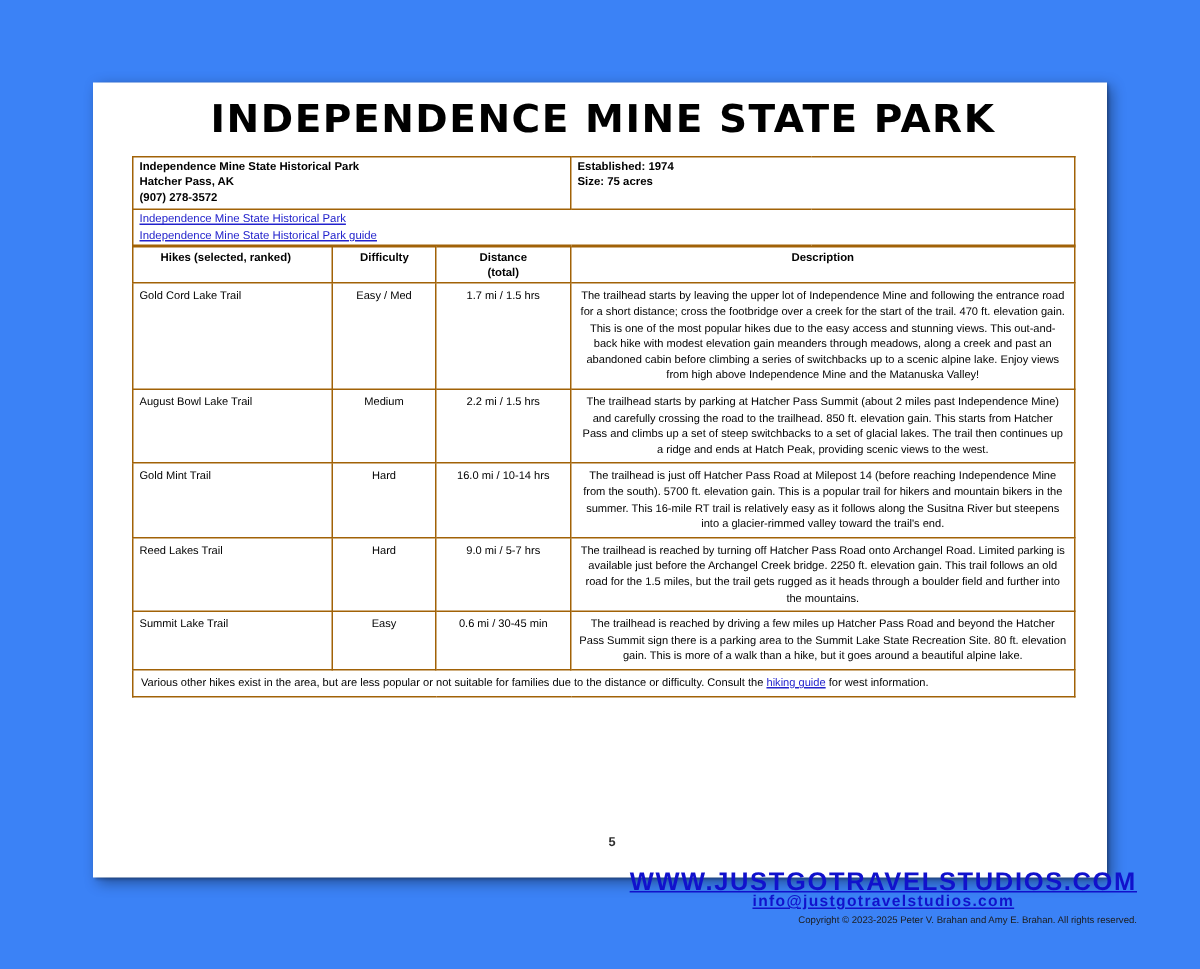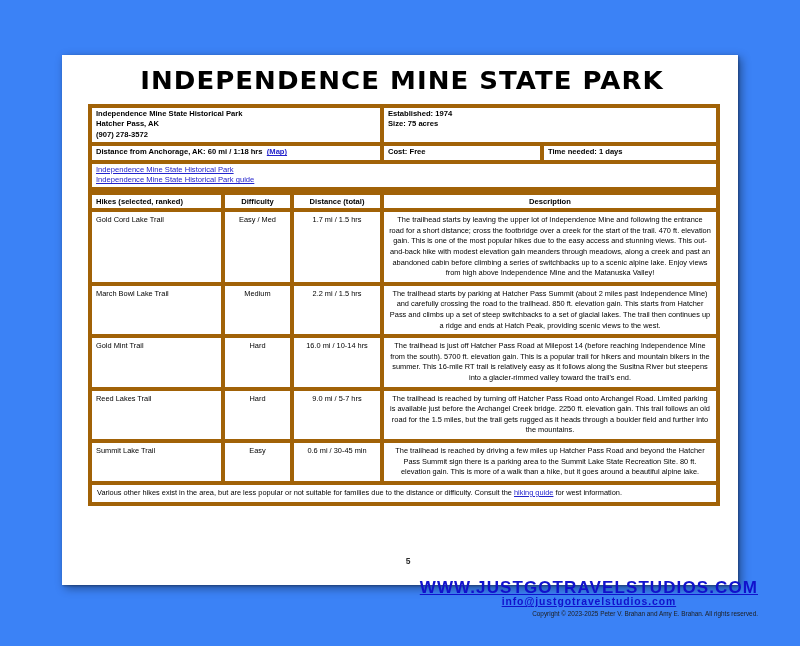--- a/index.html
+++ b/index.html
@@ -55,21 +55,21 @@
     transform: scaleX(1.02);
   }
 
   
   table {
     border-collapse: collapse;
     width: 628px;
     table-layout: fixed;
   }
   table td, table th {
-    border: 4px solid #a16207;
+    border: 1px solid #a16207;
     padding: 1px 4px 2px 4px;
     vertical-align: top;
     font-size: 7.4px;
     line-height: 9.6px;
     color: #000000;
     font-family: "Liberation Sans", sans-serif;
     text-align: left;
     margin-top: 12px;
   }
   .info-table td {
@@ -95,21 +95,21 @@
     font-size: 7.6px;
     line-height: 10.5px;
     cursor: pointer;
   }
 
   
   .hikes-table th {
     font-weight: bold;
     text-align: center;
     font-size: 7.6px;
-    padding: 2px 4px;
+    padding: 2px 18px;
     background: #ffffff;
   }
   .hikes-table th.col-name {
     text-align: left;
   }
   .hikes-table td.c-name {
     text-align: left;
     padding-top: 3px;
   }
   .hikes-table td.c-diff,
@@ -279,28 +279,20 @@
             <td rowspan="1">
               <div>Independence Mine State Historical Park</div>
               <div>Hatcher Pass, AK</div>
               <div>(907) 278-3572</div>
             </td>
             <td colspan="2">
               <div>Established: 1974</div>
               <div>Size: 75 acres</div>
             </td>
           </tr>
-          <tr>
-            <td>
-              <span>Distance from Anchorage, AK: 60 mi / 1:18 hrs</span>
-              <span>&nbsp;</span><span class="link">(Map)</span>
-            </td>
-            <td>Cost: Free</td>
-            <td>Time needed: 1 days</td>
-          </tr>
           <tr class="link-row">
             <td colspan="3">
               <span class="link-line">Independence Mine State Historical Park</span>
               <span class="link-line">Independence Mine State Historical Park guide</span>
             </td>
           </tr>
         </tbody>
       </table>
 
       <table class="hikes-table">
@@ -319,21 +311,21 @@
           </tr>
         </thead>
         <tbody>
           <tr>
             <td class="c-name">Gold Cord Lake Trail</td>
             <td class="c-diff">Easy / Med</td>
             <td class="c-dist">1.7 mi / 1.5 hrs</td>
             <td class="c-desc">The trailhead starts by leaving the upper lot of Independence Mine and following the entrance road for a short distance; cross the footbridge over a creek for the start of the trail.  470 ft. elevation gain.  This is one of the most popular hikes due to the easy access and stunning views.  This out-and-back hike with modest elevation gain meanders through meadows, along a creek and past an abandoned cabin before climbing a series of switchbacks up to a scenic alpine lake. Enjoy views from high above Independence Mine and the Matanuska Valley!</td>
           </tr>
           <tr>
-            <td class="c-name">March Bowl Lake Trail</td>
+            <td class="c-name">August Bowl Lake Trail</td>
             <td class="c-diff">Medium</td>
             <td class="c-dist">2.2 mi / 1.5 hrs</td>
             <td class="c-desc">The trailhead starts by parking at Hatcher Pass Summit (about 2 miles past Independence Mine) and carefully crossing the road to the trailhead.  850 ft. elevation gain.  This starts from Hatcher Pass and climbs up a set of steep switchbacks to a set of glacial lakes.  The trail then continues up a ridge and ends at Hatch Peak, providing scenic views to the west.</td>
           </tr>
           <tr>
             <td class="c-name">Gold Mint Trail</td>
             <td class="c-diff">Hard</td>
             <td class="c-dist">16.0 mi / 10-14 hrs</td>
             <td class="c-desc">The trailhead is just off Hatcher Pass Road at Milepost 14 (before reaching Independence Mine from the south).  5700 ft. elevation gain. This is a popular trail for hikers and mountain bikers in the summer. This 16-mile RT trail is relatively easy as it follows along the Susitna River but steepens into a glacier-rimmed valley toward the trail's end.</td>
           </tr>

